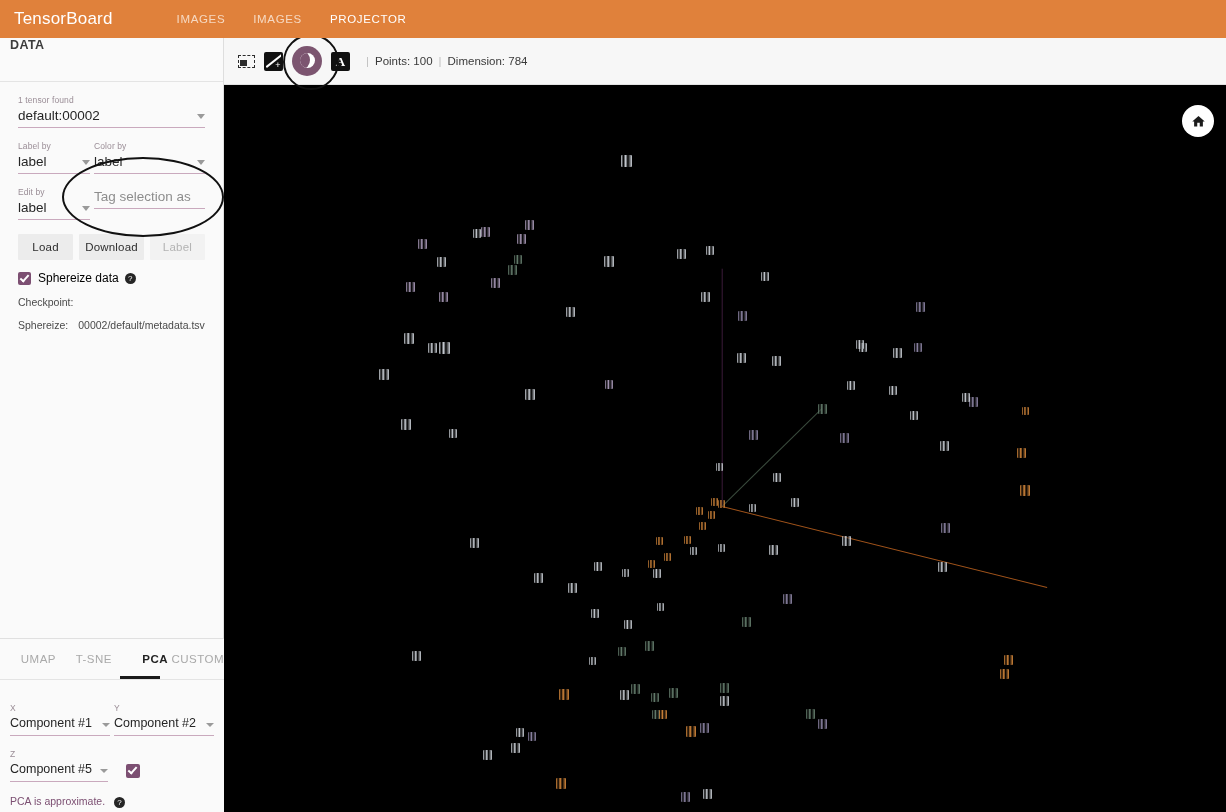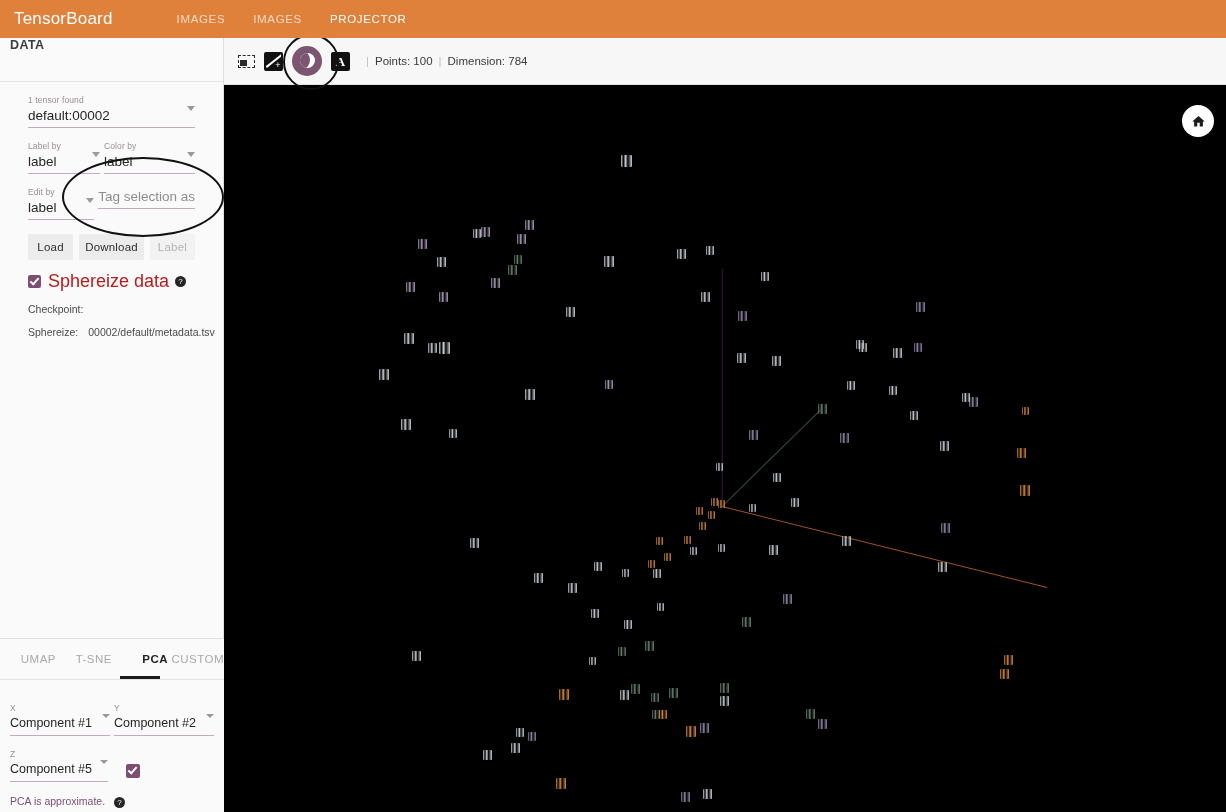--- a/index.html
+++ b/index.html
@@ -73,32 +73,32 @@
     display: flex;
     box-sizing: border-box;
   }
   .data-header-title {
     margin-left: 10px;
     font-size: 12.5px;
     font-weight: bold;
     color: #3c3c3c;
     letter-spacing: .4px;
   }
-  .panel-body { padding: 0 28px; position: relative; }
+  .panel-body { padding: 0 18px; position: relative; }
 
   .field { position: relative; margin-top: 13px; }
   .field-label {
     font-size: 8.5px;
     color: #9a8d96;
     line-height: 11px;
     letter-spacing: .1px;
   }
   .field-value-row {
     display: flex;
-    align-items: flex-start;
+    align-items: flex-end;
     justify-content: space-between;
     border-bottom: 1px solid #c9a9bd;
     padding-bottom: 2px;
   }
   .field-value {
     font-size: 13.5px;
     color: #252525;
     line-height: 19px;
     white-space: nowrap;
     overflow: hidden;
@@ -152,22 +152,22 @@
     content: "";
     position: absolute;
     left: 4px; top: 1px;
     width: 3px; height: 7px;
     border: solid #fff;
     border-width: 0 2px 2px 0;
     transform: rotate(42deg);
   }
   .checklabel {
     margin-left: 7px;
-    font-size: 18px;
-    color: #b91c1c;
+    font-size: 12px;
+    color: #000000;
   }
   .helpicon {
     display: inline-block;
     width: 11px; height: 11px;
     border-radius: 50%;
     background: #252525;
     color: #fff;
     font-size: 8px;
     line-height: 11px;
     text-align: center;

